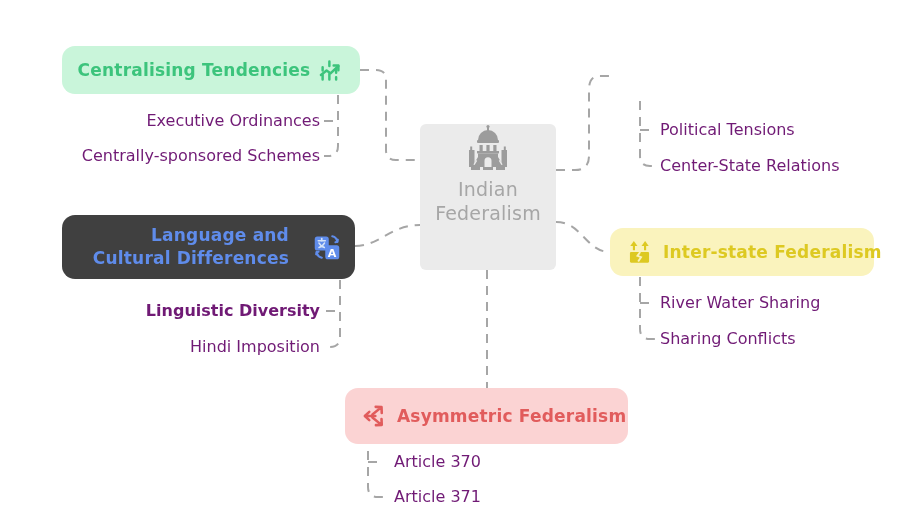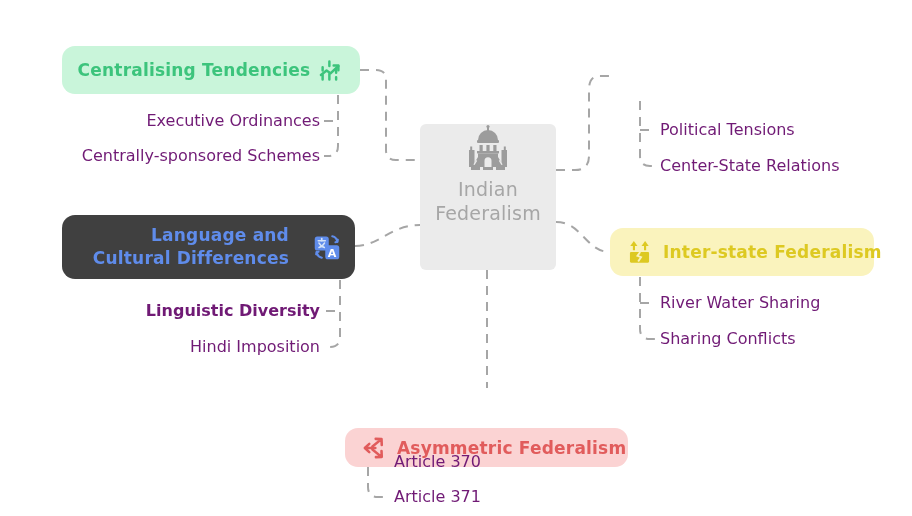--- a/index.html
+++ b/index.html
@@ -19,21 +19,21 @@
     left:420px;top:124px;width:136px;height:146px;background:#ebebeb;border-radius:6px;
     flex-direction:column;gap:8px;color:#a6a6a6;font-size:19px;font-weight:500;
   }
   .center-node .lbl{white-space:normal;text-align:center;line-height:1.25;padding:0 10px;}
 
   .b-green {left:62px; top:46px; width:298px;height:48px;background:#c9f5da;color:#3cc47c;justify-content:center;gap:7px;padding:0 14px;}
   .b-purple{left:610px;top:52px; width:254px;height:48px;background:#f2d9fa;color:#b55cdb;gap:10px;padding:0 16px;}
   .b-blue  {left:62px; top:215px;width:293px;height:64px;background:#404040;color:#5f8ceb;justify-content:flex-end;gap:24px;padding:0 14px;}
   .b-blue .lbl{white-space:normal;text-align:right;line-height:1.35;}
   .b-yellow{left:610px;top:228px;width:264px;height:48px;background:#faf3bd;color:#ddc922;gap:10px;padding:0 16px;}
-  .b-red   {left:345px;top:388px;width:283px;height:39px;background:#fbd3d3;color:#e15c5c;gap:10px;padding:0 14px;margin-top:40px;}
+  .b-red   {left:345px;top:388px;width:283px;height:56px;background:#fbd3d3;color:#e15c5c;gap:10px;padding:0 14px;}
 
   .leaf{position:absolute;font-size:16px;line-height:26px;color:#701a75;white-space:nowrap;cursor:pointer;}
   .leaf.r{text-align:right;}
 </style>
 </head>
 <body>
 
 <div class="canvas">
 
   <svg class="connectors" width="912" height="516" viewBox="0 0 912 516">

